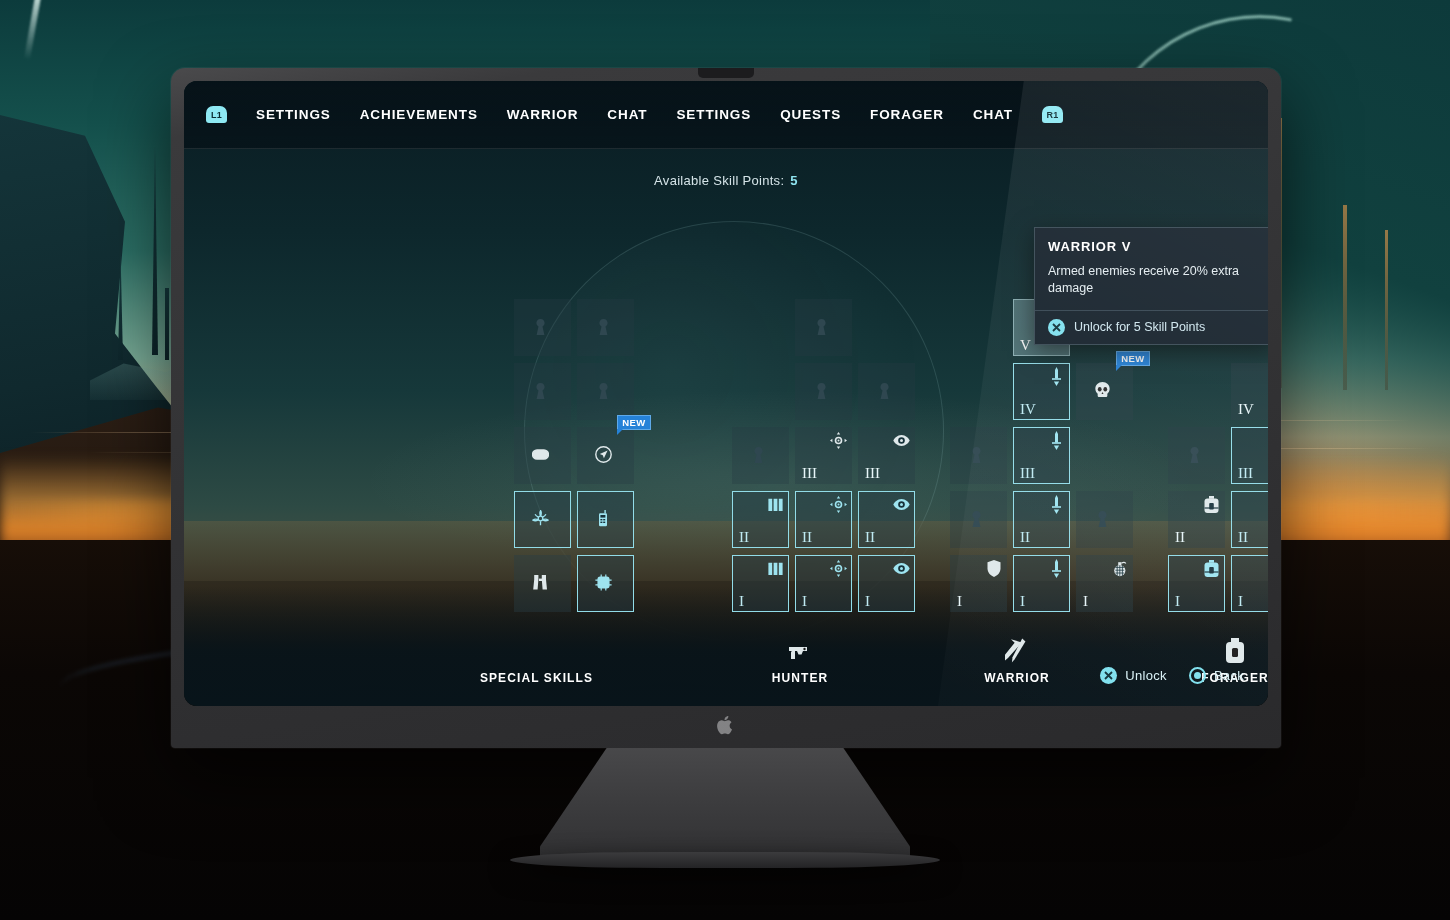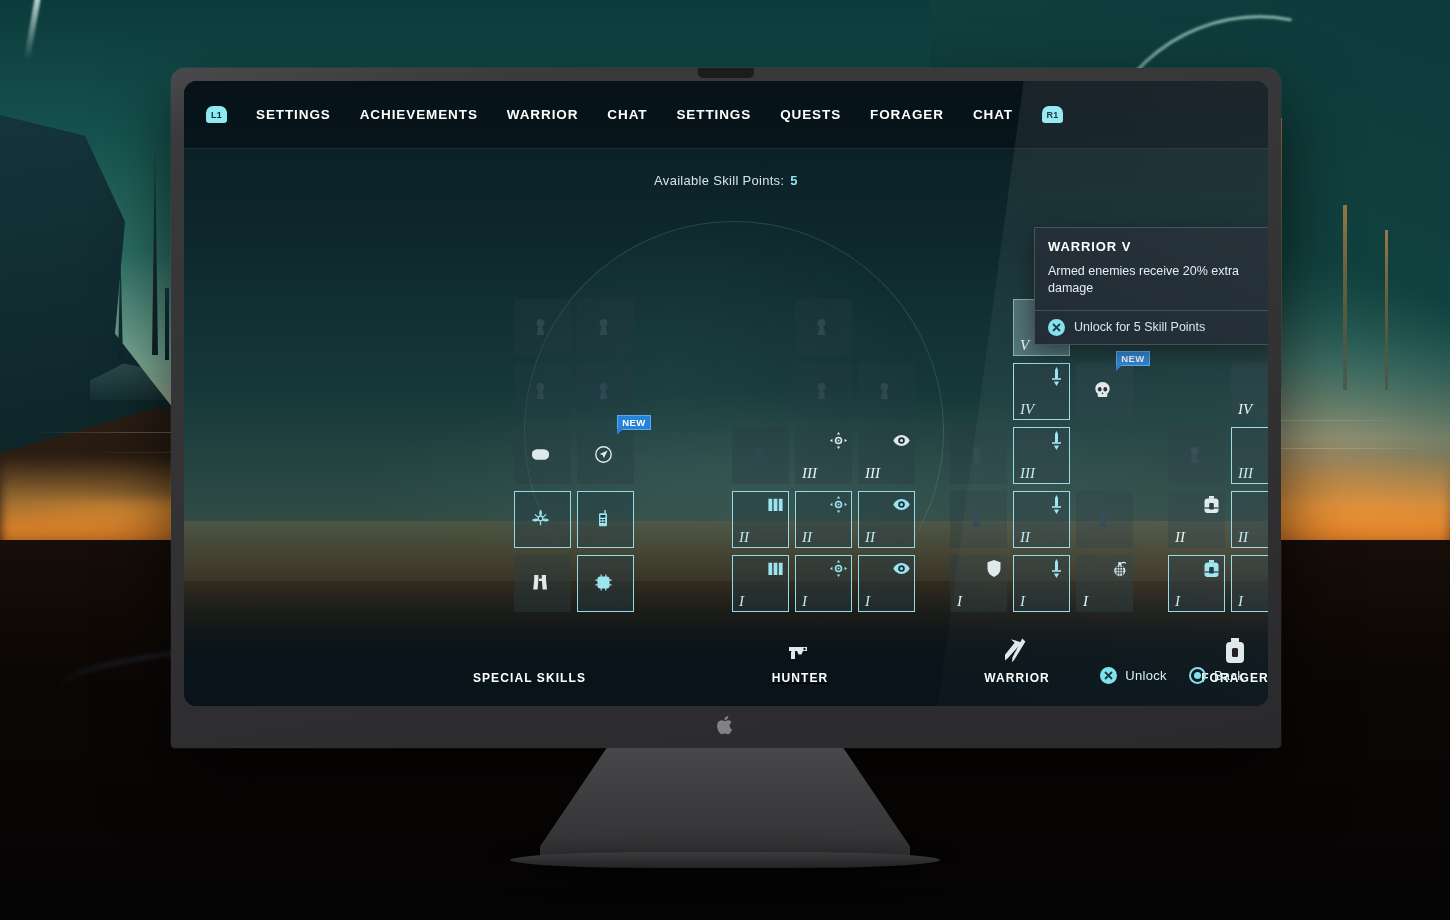--- a/index.html
+++ b/index.html
@@ -179,21 +179,21 @@
   .cell.locked { background:rgba(38,58,66,.34); }
   .cell.owned  { background:rgba(36,58,68,.46); border:1px solid #92dce8; }
   .cell.sel    { background:rgba(150,190,196,.42); border:1px solid rgba(190,225,230,.55); }
   .cell .ico {
     align-self:flex-end; margin:4px 4px 0 0; width:17px; height:17px;
     display:flex; align-items:center; justify-content:center;
   }
   .cell .ico.ctr { align-self:center; margin-top:18px; }
   .cell .rn {
     margin:0 0 2px 6px; font-size:15px; line-height:1;
-    font-family:"Liberation Serif", serif; color:#e8f6f9;font-style:italic;
+    font-family:"Liberation Serif", serif; color:#e8f6f9;
   }
   .cell.owned .rn { color:#bfeaf2; }
   .cell.sel .rn { color:#ffffff; }
   svg { display:block; }
   .i-w { fill:#dfe8ea; }
   .i-c { fill:#9ee4f0; }
   .i-k { fill:#2f4750; }
 
   .newbadge {
     position:absolute; width:34px; height:15px; background:#2582d8;
@@ -694,25 +694,25 @@
             <svg width="13" height="19" viewBox="0 0 13 19">
               <rect class="i-c" x="5.6" y="0" width="1.8" height="11"></rect>
               <rect class="i-c" x="2.2" y="6.6" width="8.6" height="1.6"></rect>
               <path class="i-c" d="M2.4 10.4h8.2L6.5 19z"></path>
             </svg>
           </div>
           <div class="rn">I</div>
         </div>
       </div>
 
-    <div class="cat" style="left:283px;top:556px;width:125px;">
+    <div class="cat" style="left:290px;top:556px;width:125px;">
       <div class="cicon"></div>
       <div class="clabel">SPECIAL SKILLS</div>
     </div>
-    <div class="cat" style="left:556px;top:556px;width:120px;text-decoration:underline;">
+    <div class="cat" style="left:556px;top:556px;width:120px;">
       <div class="cicon">
         <svg width="25" height="19" viewBox="0 0 25 19">
             <path class="i-w" d="M1 3h18v4h-4l-1.5 3.5h-3L9 7H7v8H3V9c0-1 .4-2 1-2H1V3z"></path>
             <circle class="i-w" cx="16.5" cy="5" r="1.2" style="fill:#1a1a1a"></circle>
           </svg>
       </div>
       <div class="clabel">HUNTER</div>
     </div>
     <div class="cat" style="left:773px;top:556px;width:120px;">
       <div class="cicon">

